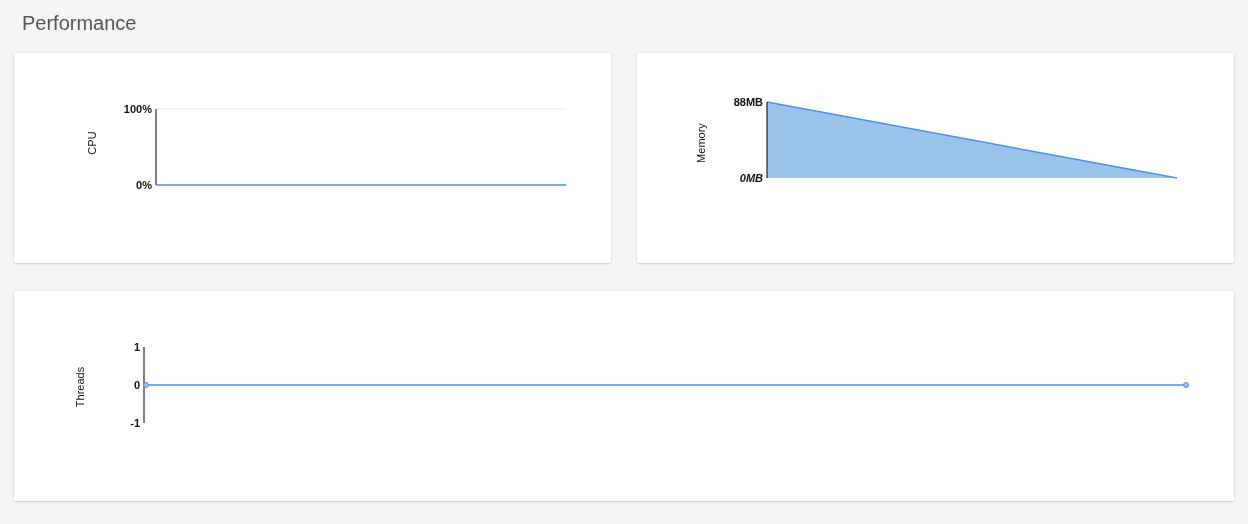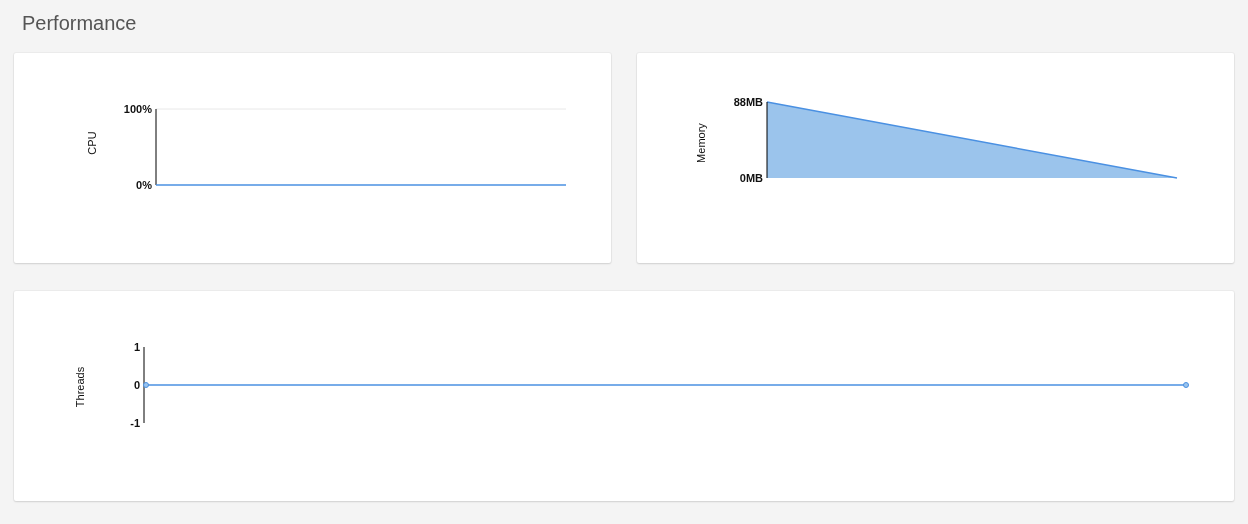--- a/index.html
+++ b/index.html
@@ -99,21 +99,21 @@
           </svg>
         </div>
       </div>
     </div>
 
     <div class="card card-top">
       <div class="chart-frame">
         <div class="axis-label" style="left:24px; top:90px;">Memory</div>
         <div class="plot-area" style="left:130px; top:49px; width:410px; height:76px;">
           <span class="tick-label" style="top:0;">88MB</span>
-          <span class="tick-label" style="top:100%;">0MB</span>
+          <span class="tick-label" style="top:100%;font-style:italic;">0MB</span>
           <svg class="plot-svg" viewBox="0 0 410 76" preserveAspectRatio="none">
             <polygon points="0,0 410,76 0,76" fill="#9bc4ec" stroke="none"></polygon>
             <line x1="0" y1="0" x2="410" y2="76" stroke="#4a90e2" stroke-width="1.5"></line>
             <line x1="0" y1="0" x2="0" y2="76" stroke="#000" stroke-width="1"></line>
           </svg>
         </div>
       </div>
     </div>
 
   </div>

